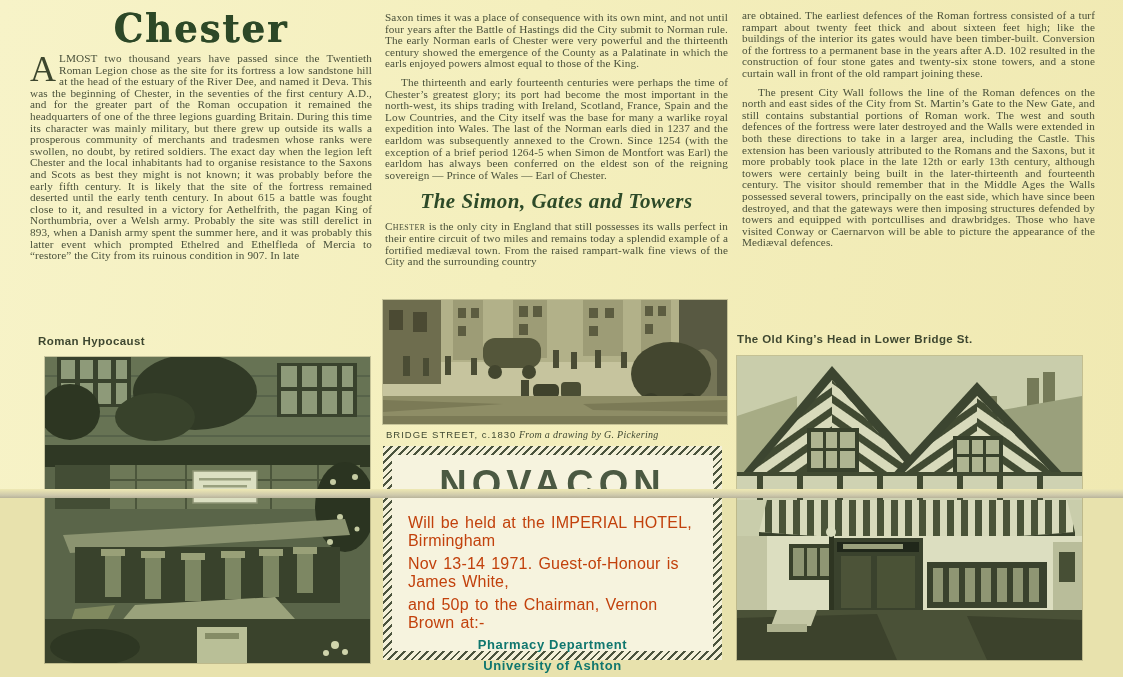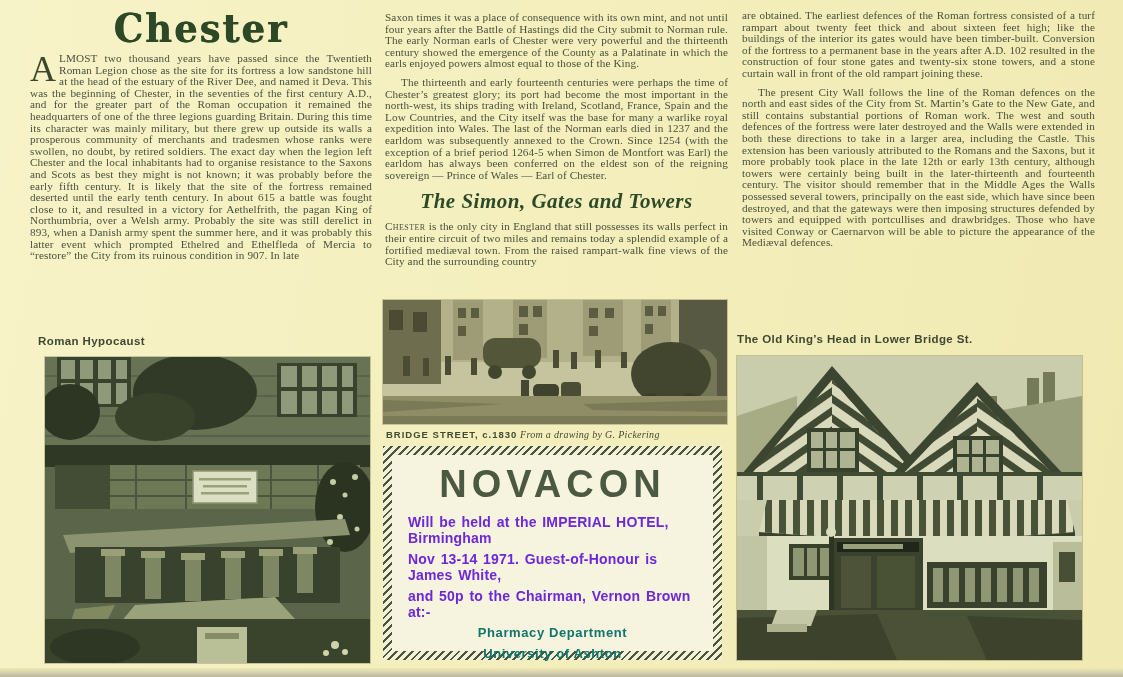--- a/index.html
+++ b/index.html
@@ -2,21 +2,21 @@
 <html><head>
 <meta charset="utf-8">
 <style>
   html,body{margin:0;padding:0;}
   body{
     width:1123px;height:677px;overflow:hidden;
     font-family:"Liberation Serif", serif;
     background:#e8e2ad;
   }
   .page{
-    position:relative;width:1123px;height:677px;
+    position:relative;width:1123px;height:498px;
     background:linear-gradient(100deg,#f7f3c8 0%,#f4efbd 45%,#f0e9b2 100%);
     color:#49503a;
   }
   .page-edge-bottom{
     position:absolute;left:0;bottom:0;width:100%;height:9px;
     background:linear-gradient(#efe9b4,#cdc8ab 70%,#b8b39a);
   }
   
   .col{position:absolute;text-align:justify;font-size:11.2px;line-height:11.6px;letter-spacing:0.1px;}
   .col p{margin:0 0 7px 0;}
@@ -37,40 +37,40 @@
     text-align:center;font-family:"Liberation Serif",serif;
     font-weight:bold;font-style:italic;font-size:21px;line-height:24px;
     color:#2d4a28;margin:8px 0 8px 0 !important;letter-spacing:0.5px;
   }
   
   .caption{
     position:absolute;font-family:Liberation Sans, sans-serif;
     font-weight:bold;font-size:11.5px;color:#3e4730;letter-spacing:0.4px;
   }
   .bridge-caption{position:absolute;font-family:"Liberation Sans",sans-serif;font-size:9.5px;color:#414a33;}
-  .bridge-caption .bc-title{font-weight:bold;letter-spacing:1px;}
+  .bridge-caption .bc-title{font-weight:normal;letter-spacing:1px;}
   .bridge-caption .bc-credit{font-style:italic;font-family:"Liberation Serif",serif;font-size:10px;letter-spacing:0.3px;}
   
   .photo{position:absolute;display:block;box-shadow:0 0 0 1px rgba(60,65,40,0.25);}
   
   .ad{
     position:absolute;left:383px;top:446px;width:339px;height:214px;
     background:repeating-linear-gradient(135deg,#4b543d 0 2px,#f3f0d8 2px 5.5px);
     box-sizing:border-box;padding:9px;
   }
   .ad-inner{
     width:100%;height:100%;background:#f6f3de;box-sizing:border-box;
     padding:6px 14px 4px 14px;text-align:center;
     font-family:"Liberation Sans",sans-serif;color:#48523b;
   }
   .ad-title{
     font-size:38px;font-weight:bold;letter-spacing:5px;color:#4b5942;
     margin:2px 0 8px 0;
   }
-  .ad-line{font-size:14px;font-weight:bold;text-align:left;margin:0 0 5px 2px;letter-spacing:0.2px;word-spacing:1.5px;color:#6d28d9;}
+  .ad-line{font-size:16px;font-weight:normal;text-align:left;margin:0 0 5px 2px;letter-spacing:0.2px;word-spacing:1.5px;color:#c2410c;}
   .ad-addr{font-size:13px;font-weight:bold;letter-spacing:0.6px;margin:1px 0 6px 0;color:#0f766e;}
 </style>
 </head>
 <body>
 
 <div class="page">
 
   <div class="gothic-title">Chester</div>
 
   <div class="col" style="left:30px;top:53px;width:342px;">

